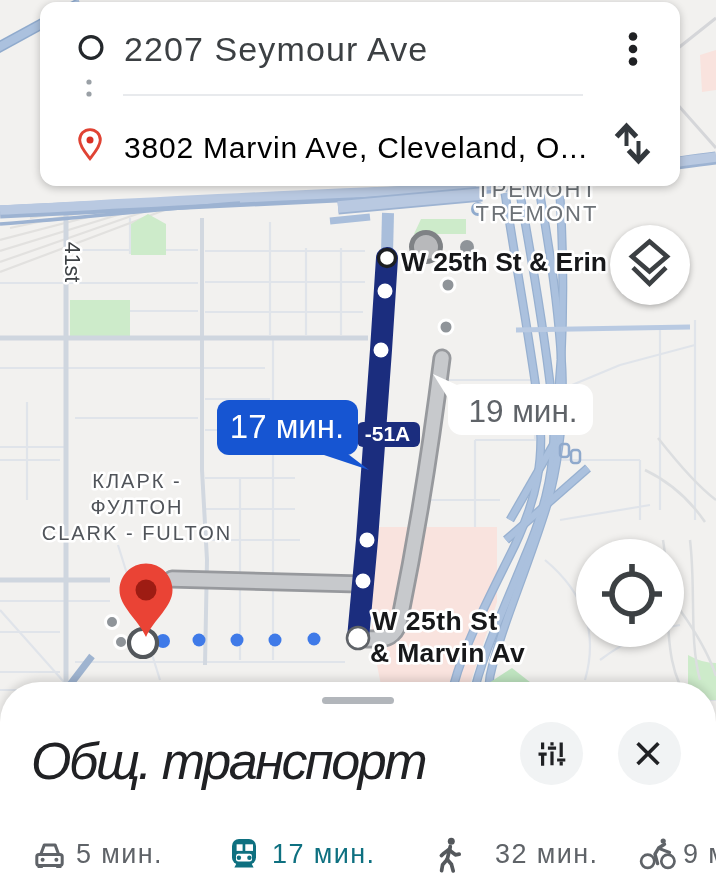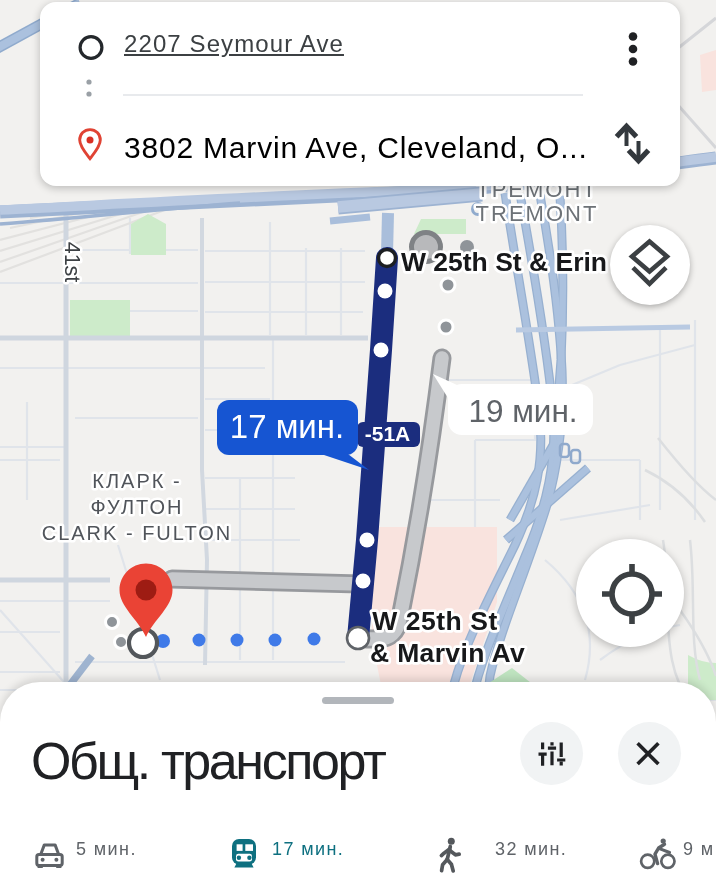--- a/index.html
+++ b/index.html
@@ -2,32 +2,32 @@
 <html><head>
 <meta charset="utf-8">
 <style>
   html,body{margin:0;padding:0;}
   body{width:716px;height:889px;overflow:hidden;position:relative;
        font-family:"Liberation Sans",sans-serif;background:#f2f1ef;}
   .abs{position:absolute;}
   
   #topcard{left:40px;top:2px;width:640px;height:184px;background:#fff;
     border-radius:16px;box-shadow:0 2px 8px rgba(0,0,0,.24);z-index:30;}
-  #row1text{left:124px;top:30px;font-size:24px;color:#3c4043;z-index:31;letter-spacing:1.1px;text-decoration:underline;}
+  #row1text{left:124px;top:30px;font-size:34px;color:#3c4043;z-index:31;letter-spacing:1.1px;}
   #row2text{left:124px;top:131px;font-size:30px;color:#000000;z-index:31;white-space:nowrap;letter-spacing:0.8px;}
   #divider{left:123px;top:94px;width:460px;height:2px;background:#e8eaed;z-index:31;}
   
   #sheet{left:0;top:682px;width:716px;height:207px;background:#fff;
     border-radius:40px 40px 0 0;box-shadow:0 -3px 9px rgba(0,0,0,.14);z-index:40;}
   #handle{left:322px;top:697px;width:72px;height:7px;border-radius:4px;background:#b2b6bb;z-index:41;}
-  #title{left:31px;top:731px;font-size:52px;color:#202124;z-index:41;letter-spacing:-2.4px;}
+  #title{left:31px;top:731px;font-size:52px;color:#202124;z-index:41;letter-spacing:-2.4px;font-style:italic;}
   .cbtn{width:63px;height:63px;border-radius:50%;background:#f1f3f4;z-index:41;}
   #filterbtn{left:520px;top:722px;}
   #closebtn{left:618px;top:722px;}
-  .modelabel{font-size:18px;color:#5f6368;z-index:41;top:839px;white-space:nowrap;letter-spacing:1.4px;}
+  .modelabel{font-size:27px;color:#5f6368;z-index:41;top:839px;white-space:nowrap;letter-spacing:1.4px;}
   
   #layersfab{left:610px;top:225px;width:80px;height:80px;border-radius:50%;background:#fff;
     box-shadow:0 2px 6px rgba(0,0,0,.3);z-index:20;}
   #locatefab{left:576px;top:539px;width:108px;height:108px;border-radius:50%;background:#fff;
     box-shadow:0 2px 8px rgba(0,0,0,.25);z-index:20;}
 </style>
 </head>
 <body>
 <svg id="map" class="abs" style="left:0;top:0;z-index:1" width="716" height="889" viewBox="0 0 716 889">
 <rect x="0" y="0" width="716" height="889" fill="#f2f1ef"></rect>

